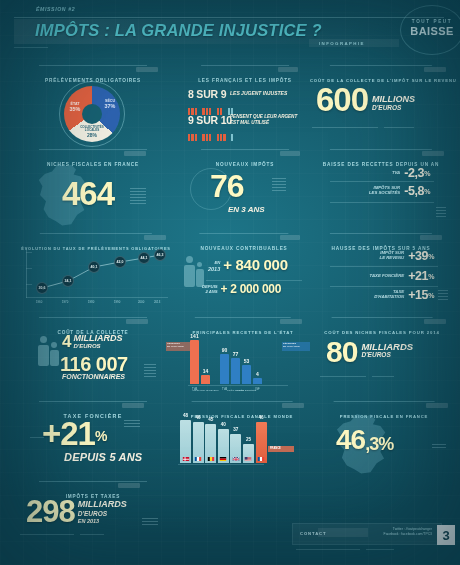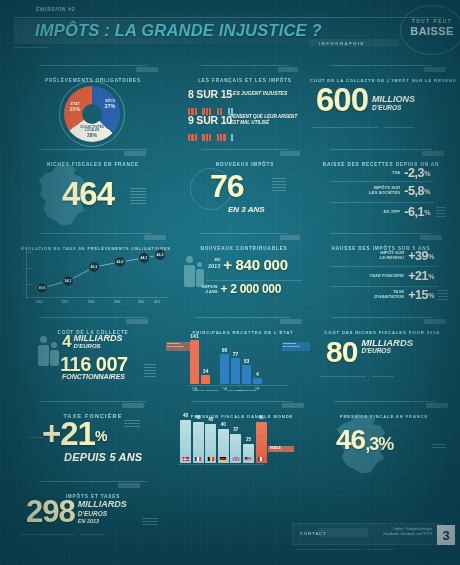--- a/index.html
+++ b/index.html
@@ -142,21 +142,21 @@
     <span>COLLECTIVITÉS LOCALES</span><br>
     <span class="pieVal" style="font-size:5px;">28%</span>
   </div>
 </div>
 
 <div class="panel" style="left:184px;top:68px;width:122px;height:78px;">
   <div class="cap-wrap" style="width:122px;"><span class="cap">LES FRANÇAIS ET LES IMPÔTS</span></div>
   <div class="tag" style="left:94px;top:-1px;width:20px;"></div>
 
   <div style="position:absolute;left:4px;top:20px;">
-    <div style="font-size:10.5px;font-weight:bold;color:#f7f2e2;letter-spacing:-.2px;">8 SUR 15</div>
+    <div style="font-size:10.5px;font-weight:bold;color:#f7f2e2;letter-spacing:-.2px;">8 SUR 9</div>
     <div class="rowicons" style="margin-top:1px;">
       <span style="background:#e2603f;"></span><span style="background:#e2603f;"></span><span style="background:#e2603f;"></span>
       <span style="background:#e2603f;"></span><span style="background:#e2603f;"></span><span style="background:#e2603f;"></span>
       <span style="background:#e2603f;"></span><span style="background:#e2603f;"></span>
       <span style="background:#7fc3cf;"></span><span style="background:#7fc3cf;"></span>
     </div>
   </div>
   <div style="position:absolute;left:46px;top:22px;font-size:5px;font-weight:bold;font-style:italic;color:#f7f2e2;">LES JUGENT INJUSTES</div>
 
   <div style="position:absolute;left:4px;top:46px;">
@@ -232,25 +232,20 @@
   <div class="stat-row" style="position:absolute;left:0;top:32px;width:120px;">
     <span class="stat-lab">
       <span style="display:block">IMPÔTS SUR</span>
       <span style="display:block">LES SOCIÉTÉS</span>
     </span>
     <span class="stat-val">-5,8</span>
     <span class="stat-val" style="font-size:7px;">%</span>
   </div>
   <div class="hline" style="left:20px;top:50px;width:104px;"></div>
 
-  <div class="stat-row" style="position:absolute;left:0;top:53px;width:120px;">
-    <span class="stat-lab">EX-TIPP</span>
-    <span class="stat-val">-6,1</span>
-    <span class="stat-val" style="font-size:7px;">%</span>
-  </div>
   <div class="ticks" style="left:126px;top:55px;width:10px;">
       <i></i>
       <i></i>
       <i></i>
       <i></i>
     </div>
 </div>
 
 <div class="panel" style="left:18px;top:236px;width:156px;height:80px;">
   <div class="cap-wrap" style="width:156px;"><span class="cap" style="font-size:3.9px;">ÉVOLUTION DU TAUX DE PRÉLÈVEMENTS OBLIGATOIRES</span></div>
@@ -287,21 +282,21 @@
   <div class="cap-wrap" style="width:124px;"><span class="cap">NOUVEAUX CONTRIBUABLES</span></div>
   <div class="tag" style="left:98px;top:-1px;width:20px;"></div>
 
   <div>
     <div class="person" style="left:4px;top:20px;width:7px;height:7px;border-radius:50%;"></div>
     <div class="person" style="left:2px;top:29px;width:11px;height:22px;border-radius:2px;"></div>
     <div class="person" style="left:15px;top:26px;width:5px;height:5px;border-radius:50%;"></div>
     <div class="person" style="left:14px;top:33px;width:8px;height:18px;border-radius:2px;"></div>
   </div>
 
-  <div style="position:absolute;left:26px;top:22px;display:flex;align-items:flex-start;">
+  <div style="position:absolute;left:26px;top:22px;display:flex;align-items:flex-end;">
     <span style="font-size:4.2px;font-weight:bold;font-style:italic;color:#bfe6ec;line-height:1.1;text-align:right;margin-right:3px;">
       <span style="display:block">EN</span>
       <span style="display:block;font-size:5.5px">2013</span>
     </span>
     <span class="big" style="font-size:15px;letter-spacing:-.3px;">+ 840 000</span>
   </div>
   <div class="hline" style="left:24px;top:44px;width:96px;"></div>
 
   <div style="position:absolute;left:20px;top:48px;display:flex;align-items:center;">
     <span style="font-size:4.2px;font-weight:bold;font-style:italic;color:#bfe6ec;line-height:1.1;text-align:right;margin-right:3px;">
@@ -421,21 +416,21 @@
       <span class="barv">4</span>
       <span class="barn">ISF</span>
     </div>
   </div>
   <div class="hline" style="left:12px;top:65px;width:100px;"></div>
 </div>
 
 <div class="panel" style="left:312px;top:320px;width:140px;height:80px;">
   <div class="cap-wrap" style="width:140px;"><span class="cap" style="font-size:4.3px;">COÛT DES NICHES FISCALES POUR 2014</span></div>
   <div class="tag" style="left:112px;top:-1px;width:22px;"></div>
-  <div style="position:absolute;left:14px;top:18px;display:flex;align-items:flex-start;">
+  <div style="position:absolute;left:14px;top:18px;display:flex;align-items:center;">
     <span class="big" style="font-size:30px;">80</span>
     <span class="unit" style="margin-left:4px;margin-bottom:3px;font-size:9.5px;line-height:1.05;">
       <span style="display:block">MILLIARDS</span>
       <span style="display:block;font-size:6.5px">D'EUROS</span>
     </span>
   </div>
   <div class="hline" style="left:8px;top:56px;width:46px;"></div>
   <div class="hline" style="left:60px;top:56px;width:22px;"></div>
 </div>
 

